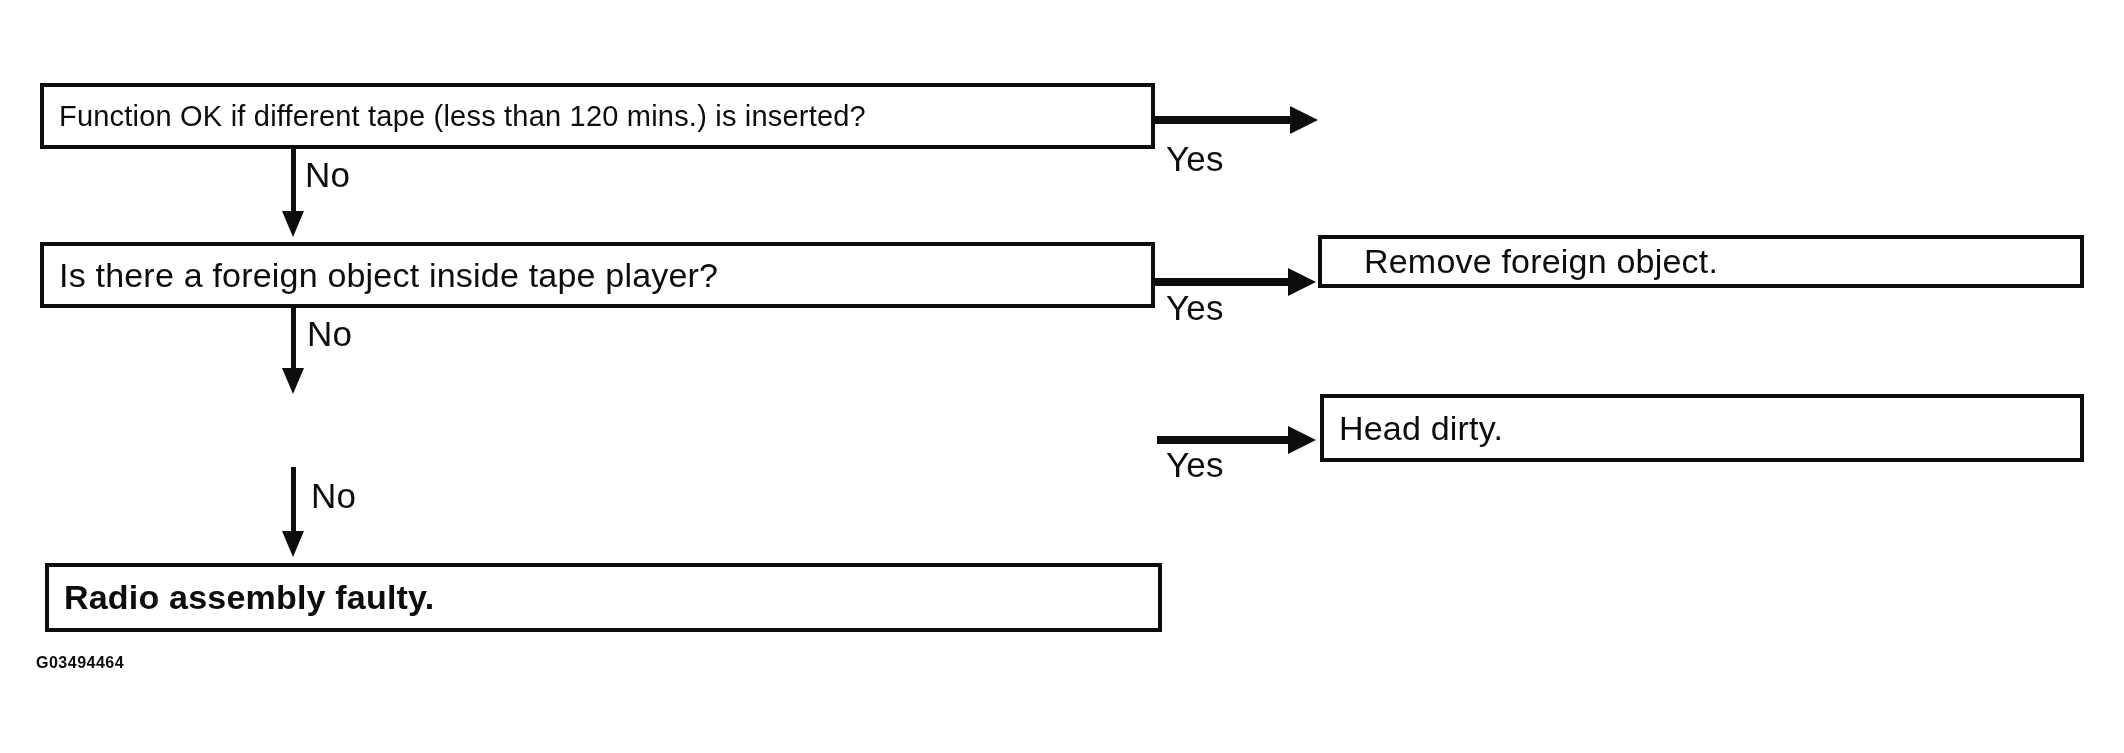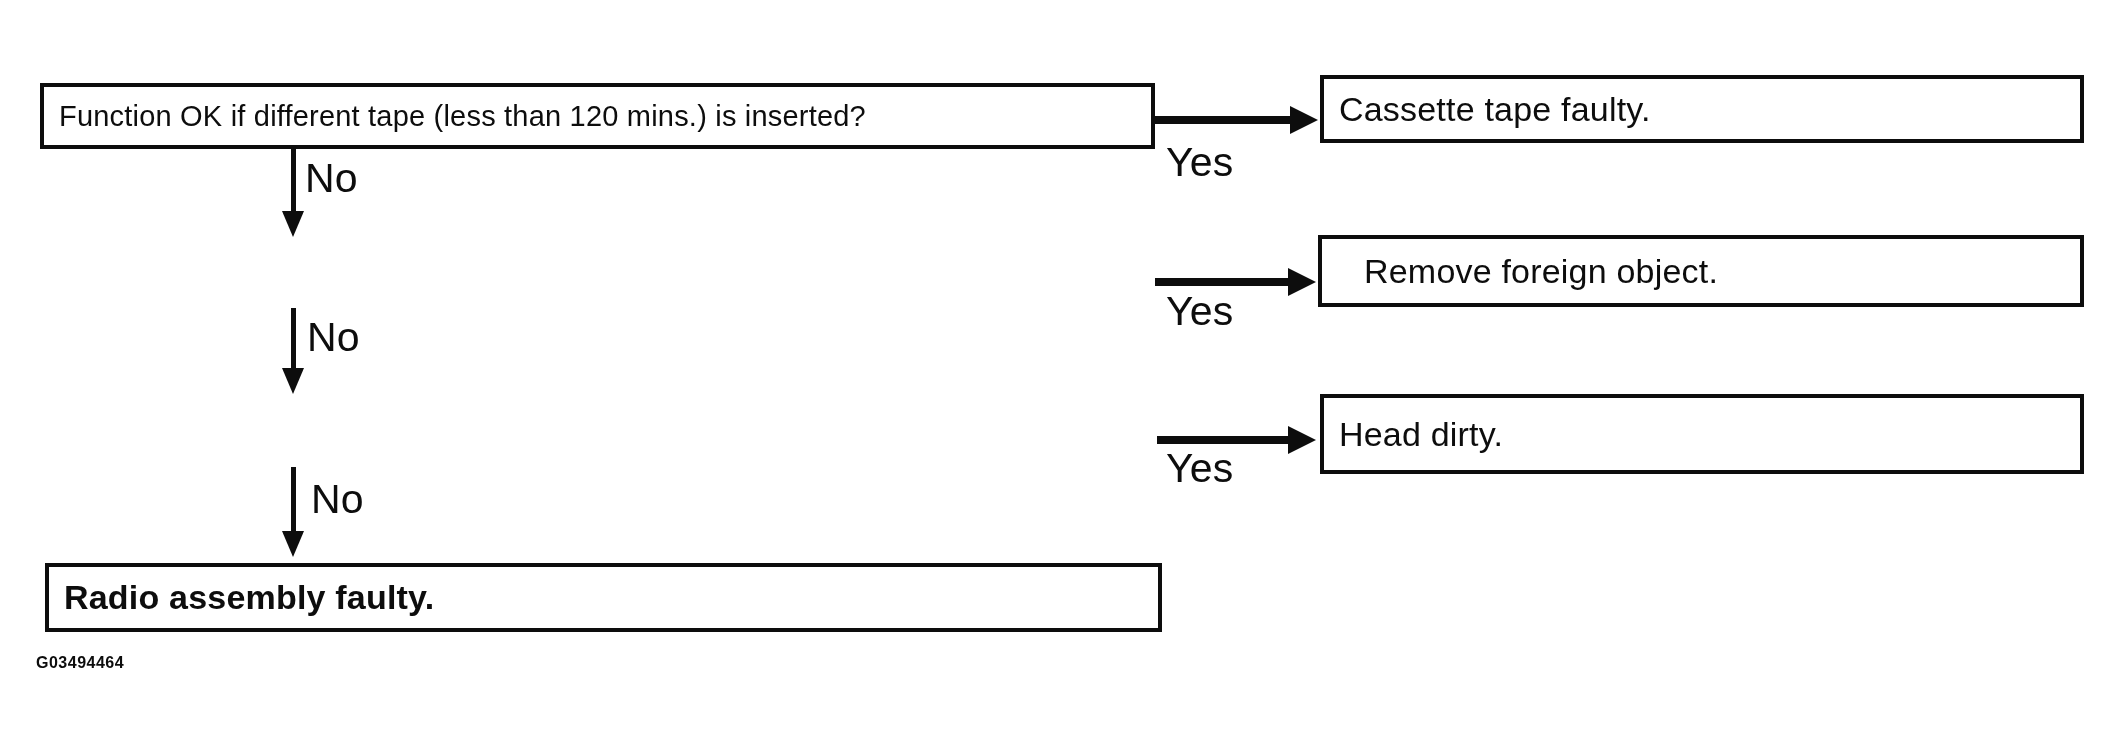--- a/index.html
+++ b/index.html
@@ -29,22 +29,22 @@
     white-space: nowrap;
     text-align: right;
   }
   
   .q1  { left: 40px;  top: 83px;  width: 1115px; height: 66px; font-size: 29px; }
   .q2  { left: 40px;  top: 242px; width: 1115px; height: 66px; }
   .q3  { left: 40px;  top: 398px; width: 1117px; height: 67px; }
   .end { left: 45px;  top: 563px; width: 1117px; height: 69px; font-weight: bold; }
   
   .r1  { left: 1320px; top: 75px;  width: 764px; height: 68px; }
-  .r2  { left: 1318px; top: 235px; width: 766px; height: 72px; padding-left: 42px; }
-  .r3  { left: 1320px; top: 394px; width: 764px; height: 80px; }
+  .r2  { left: 1318px; top: 235px; width: 766px; height: 53px; padding-left: 42px; }
+  .r3  { left: 1320px; top: 394px; width: 764px; height: 68px; }
 
   
   .hline {
     position: absolute;
     height: 8px;
     background: #0d0d0d;
   }
   .hhead {
     position: absolute;
     width: 0; height: 0;
@@ -74,21 +74,21 @@
   }
   .vline.v1 { left: 291px; top: 149px; height: 64px; }
   .vhead.v1 { left: 282px; top: 211px; }
   .vline.v2 { left: 291px; top: 308px; height: 62px; }
   .vhead.v2 { left: 282px; top: 368px; }
   .vline.v3 { left: 291px; top: 467px; height: 66px; }
   .vhead.v3 { left: 282px; top: 531px; }
 
   .lbl {
     position: absolute;
-    font-size: 41px;
+    font-size: 35px;
     line-height: 1.05;
     letter-spacing: 0.2px;
     white-space: nowrap;
   }
   .lbl.yes1 { left: 1166px; top: 141px; }
   .lbl.yes2 { left: 1166px; top: 290px; }
   .lbl.yes3 { left: 1166px; top: 447px; }
   .lbl.no1  { left: 305px;  top: 157px; }
   .lbl.no2  { left: 307px;  top: 316px; }
   .lbl.no3  { left: 311px;  top: 478px; }
@@ -101,23 +101,23 @@
     font-weight: 700;
     letter-spacing: 0.5px;
   }
 </style>
 </head>
 <body>
 
 <div class="canvas">
 
   <div class="box q1">Function OK if different tape (less than 120 mins.) is inserted?</div>
+  <div class="box q2">Is there a foreign object inside tape player?</div>
   <div class="box end">Radio assembly faulty.</div>
 
-  <div class="box r1">Cassette tape faulty.</div>
   <div class="box r2">Remove foreign object.</div>
   <div class="box r3">Head dirty.</div>
 
   <div class="hline a1"></div>
   <div class="hhead a1"></div>
   <div class="hline a2"></div>
   <div class="hhead a2"></div>
   <div class="hline a3"></div>
   <div class="hhead a3"></div>
 

